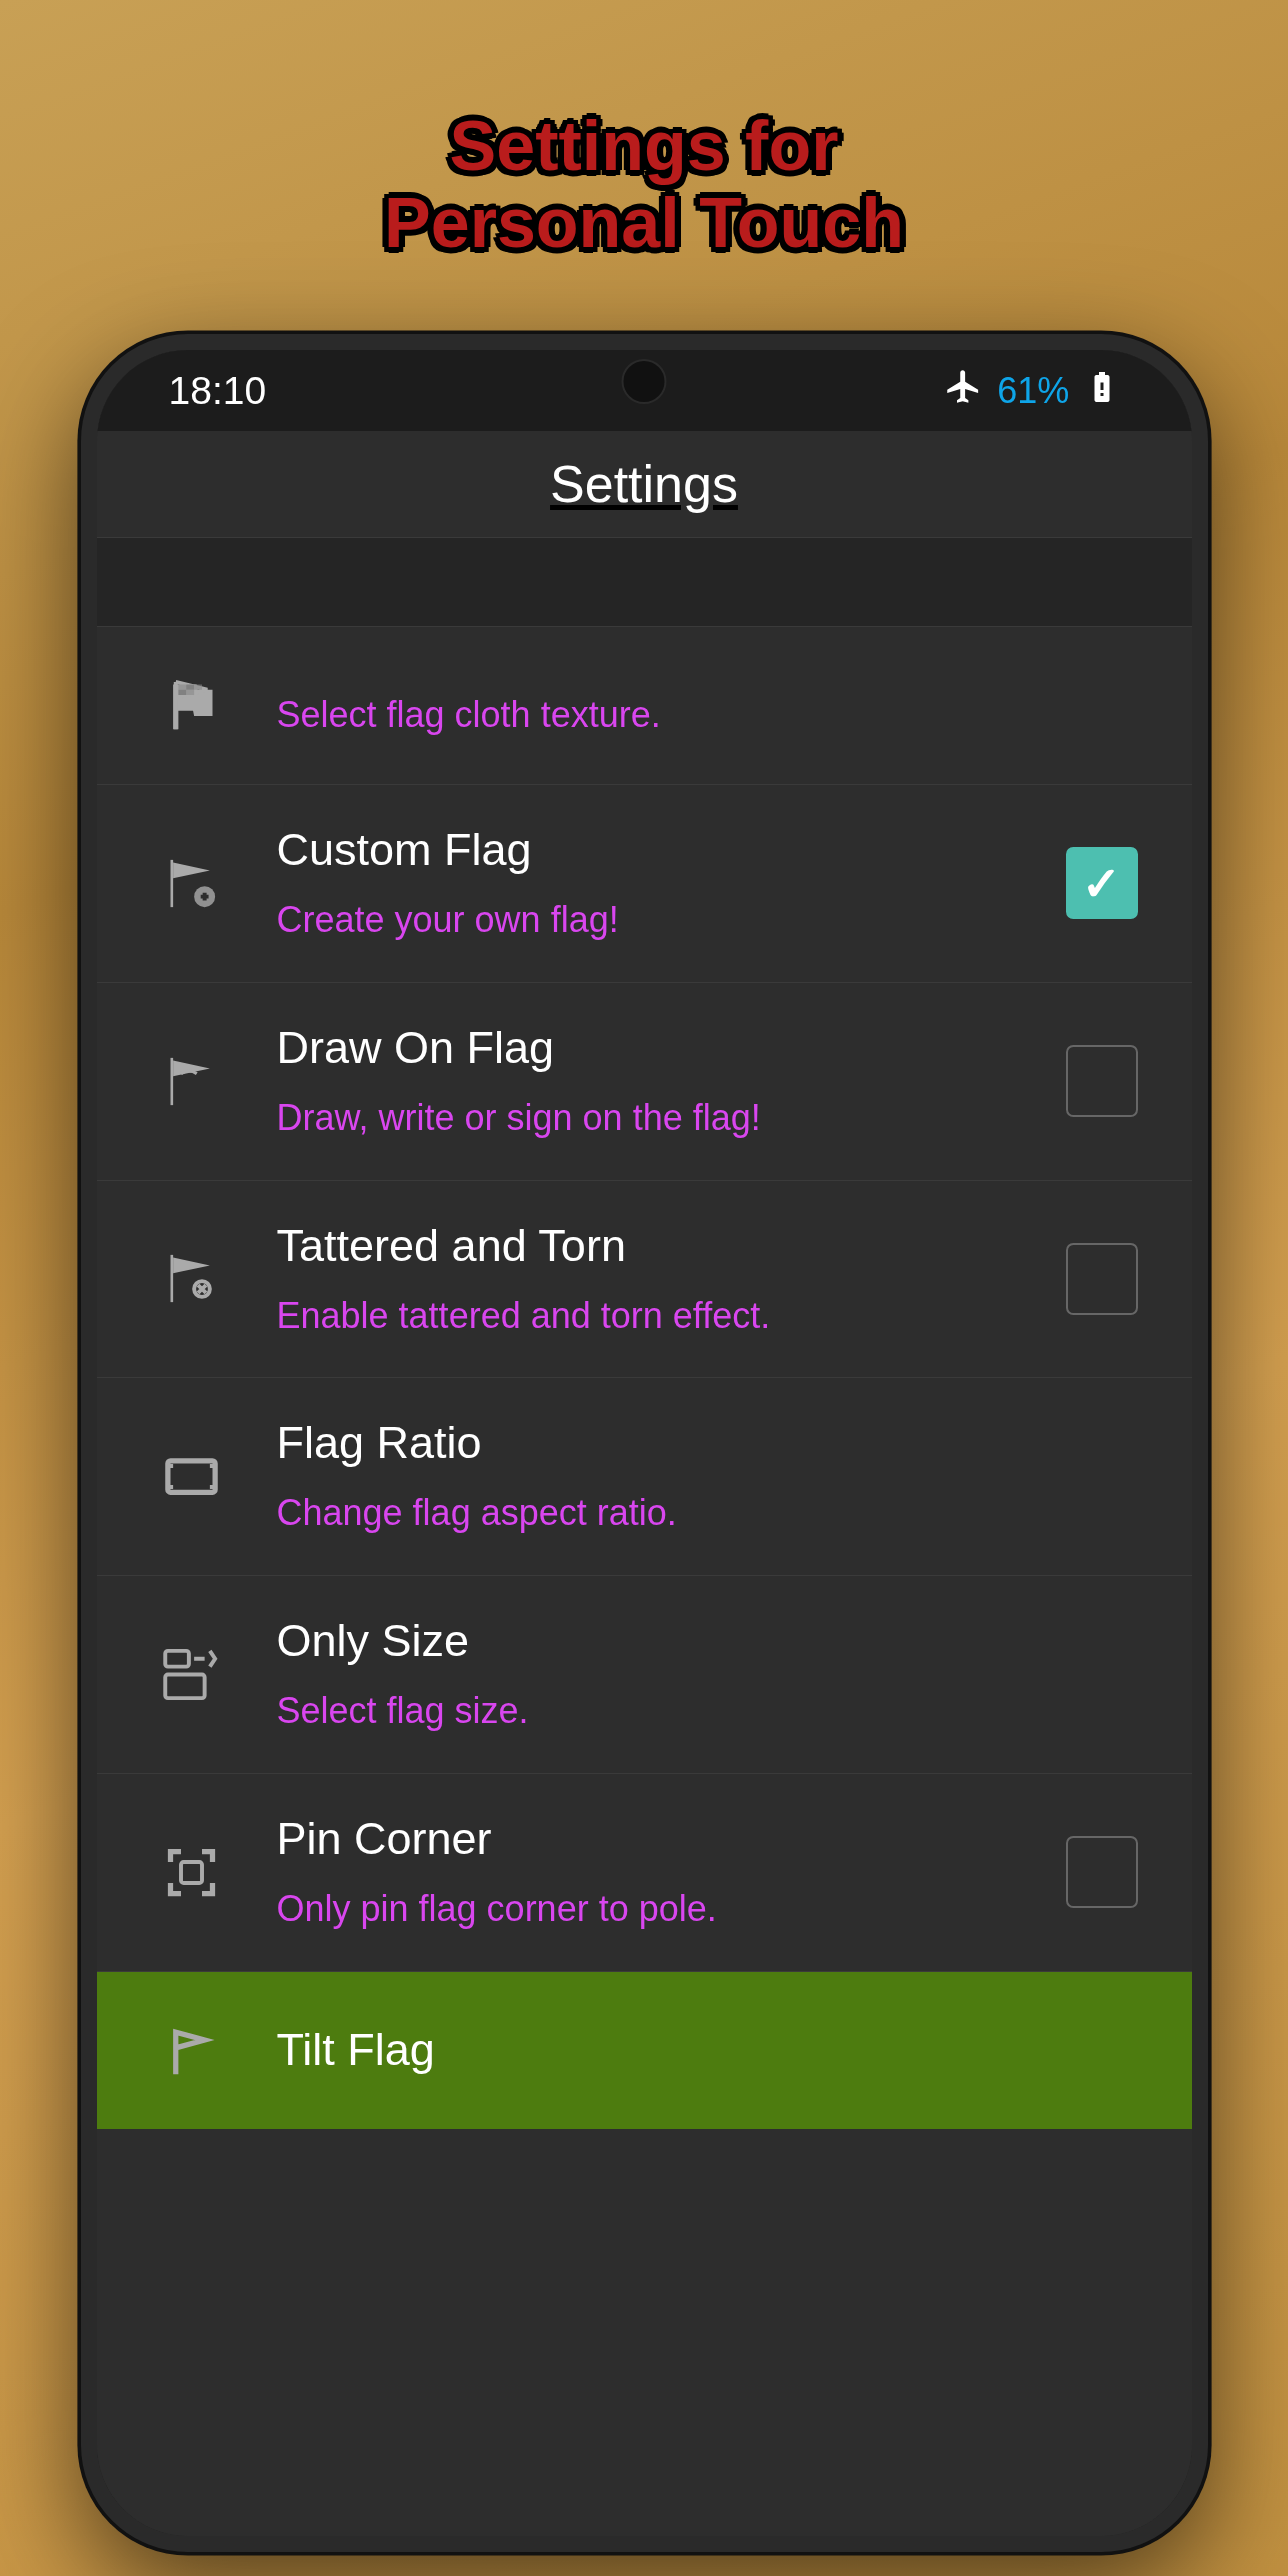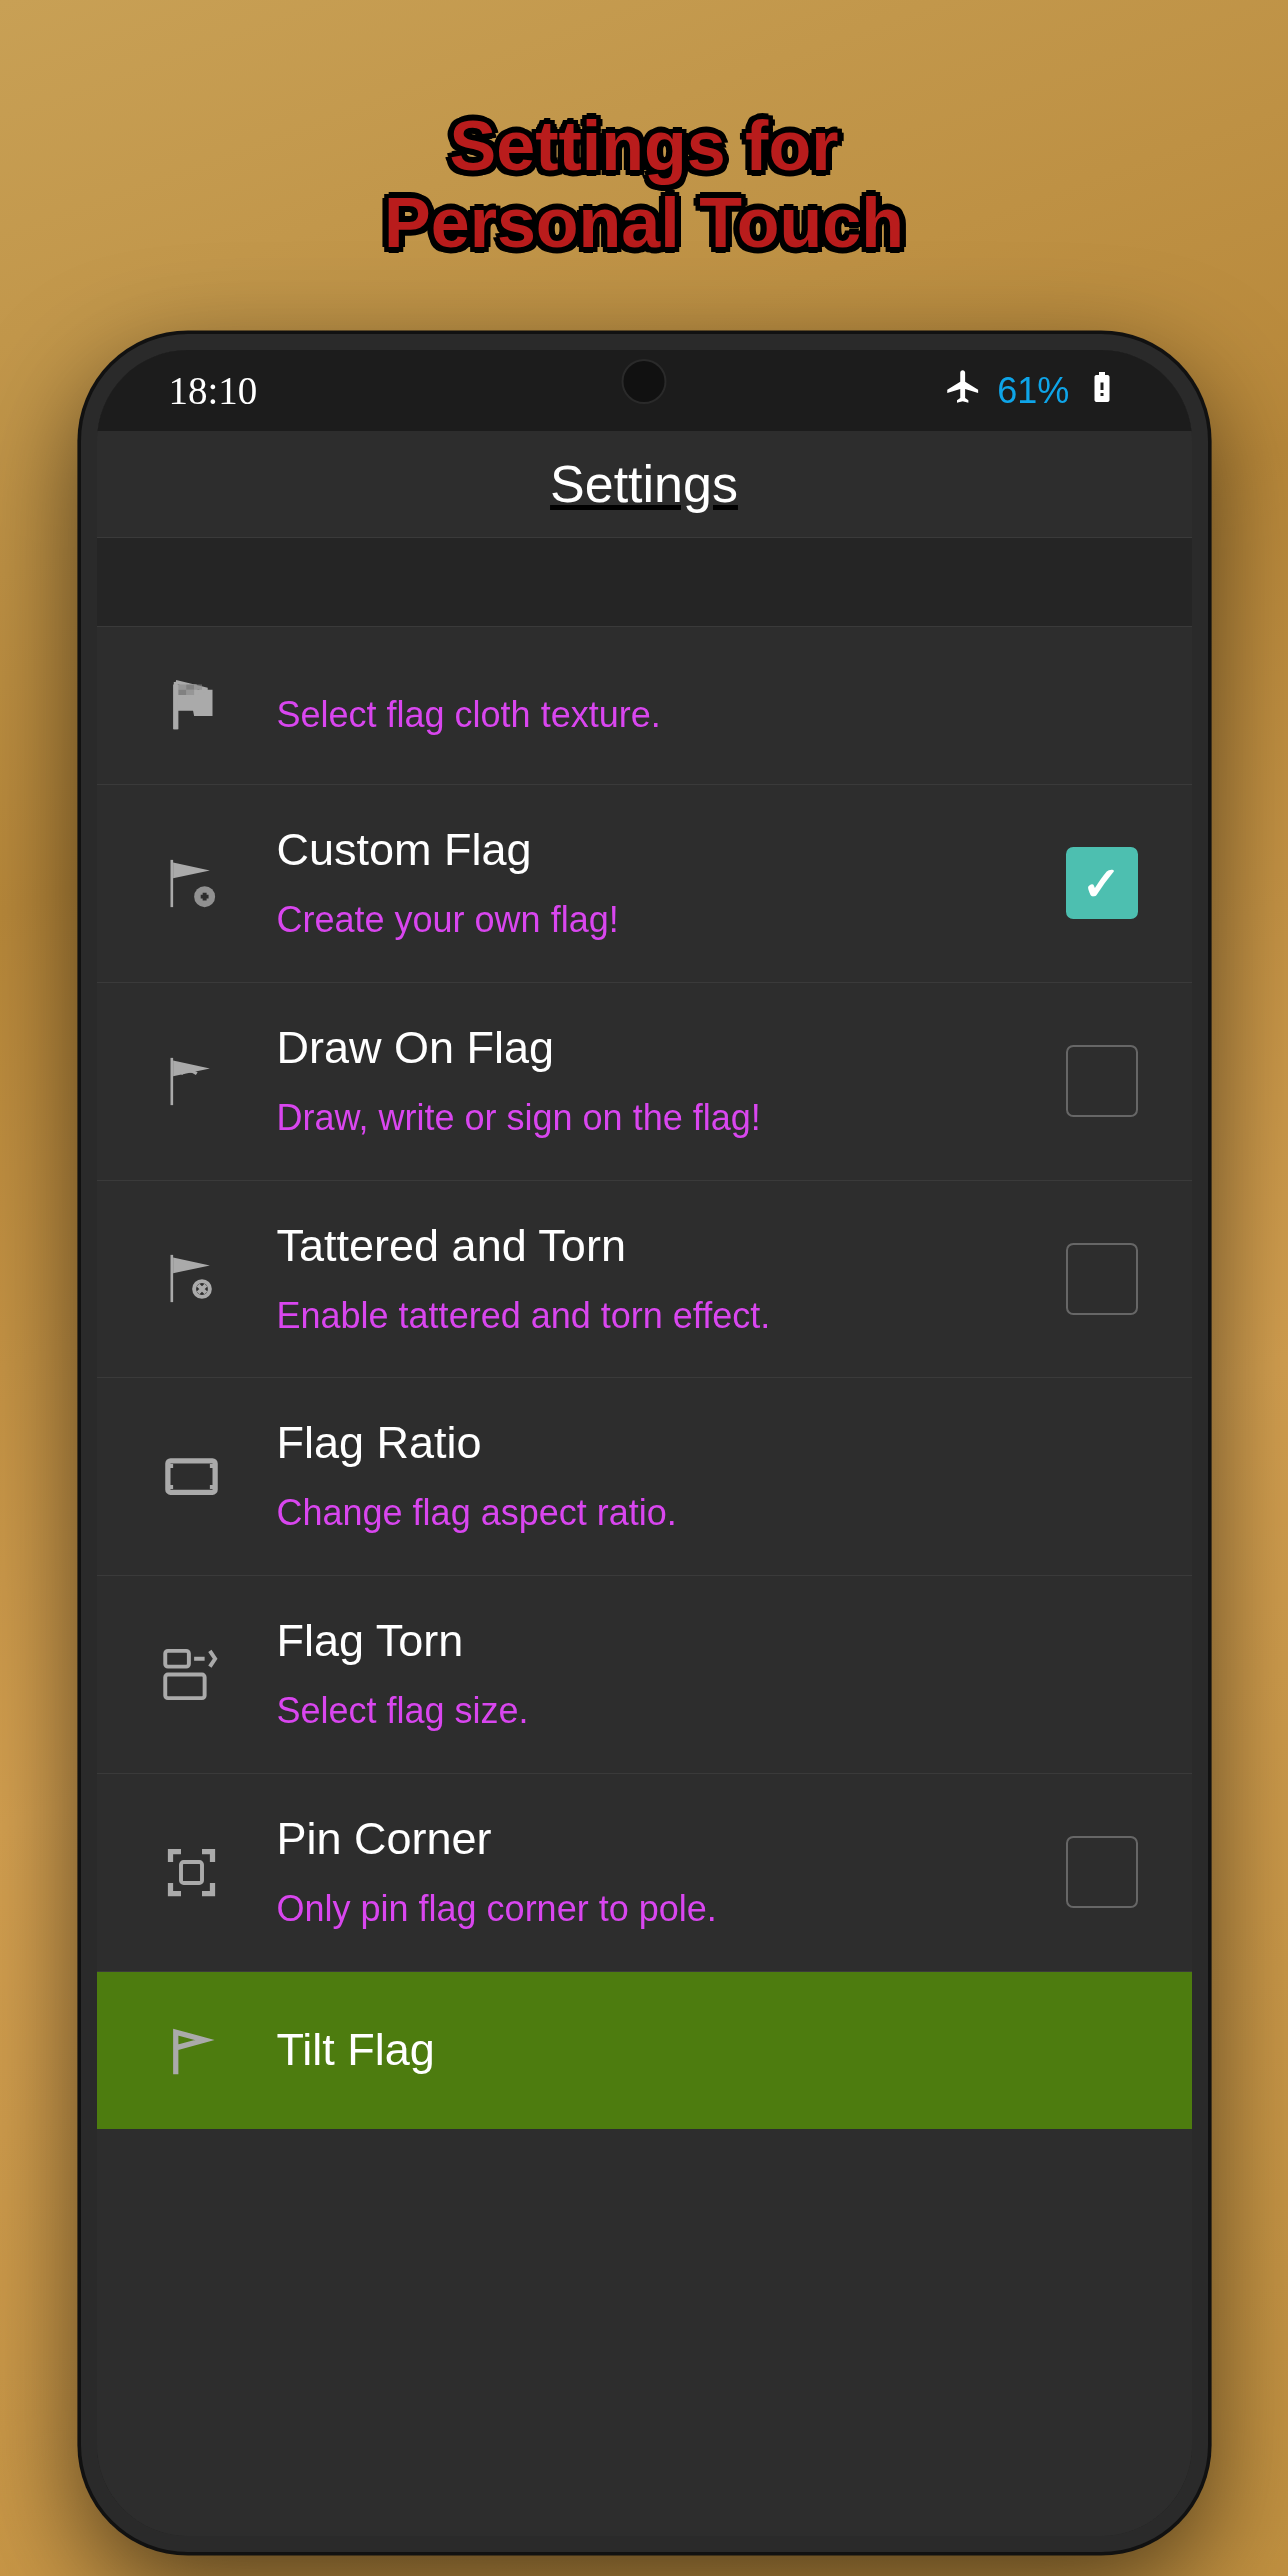--- a/index.html
+++ b/index.html
@@ -72,21 +72,21 @@
       align-items: center;
       justify-content: space-between;
       padding: 0 72px;
       flex-shrink: 0;
     }
 
     .status-time {
       color: #fff;
       font-size: 39px;
       font-weight: 400;
-      font-family: Liberation Serif, serif;
+      font-family: Liberation Sans, sans-serif;
     }
 
     .status-right {
       display: flex;
       align-items: center;
       gap: 14.3px;
     }
 
     .status-icon {
       color: #fff;
@@ -355,21 +355,21 @@
 
     <div class="settings-item">
       <div class="settings-item-icon">
         <svg viewBox="0 0 24 24" xmlns="http://www.w3.org/2000/svg">
           <rect x="2" y="3" width="9" height="6" rx="1" fill="none" stroke="#aaa" stroke-width="1.5"></rect>
           <rect x="2" y="12" width="15" height="9" rx="1" fill="none" stroke="#aaa" stroke-width="1.5"></rect>
           <path d="M13 6h4M19 3l2 3-2 3" stroke="#aaa" stroke-width="1.5" fill="none"></path>
         </svg>
       </div>
       <div class="settings-item-text">
-        <div class="settings-item-title">Flag Torn</div>
+        <div class="settings-item-title">Only Size</div>
         <div class="settings-item-subtitle">Select flag size.</div>
       </div>
     </div>
 
     <div class="settings-item">
       <div class="settings-item-icon">
         <svg viewBox="0 0 24 24" xmlns="http://www.w3.org/2000/svg">
           <path d="M3 3v5h2V5h3V3z" fill="#aaa"></path>
           <path d="M3 21v-5h2v3h3v2z" fill="#aaa"></path>
           <path d="M21 3h-5v2h3v3h2z" fill="#aaa"></path>

